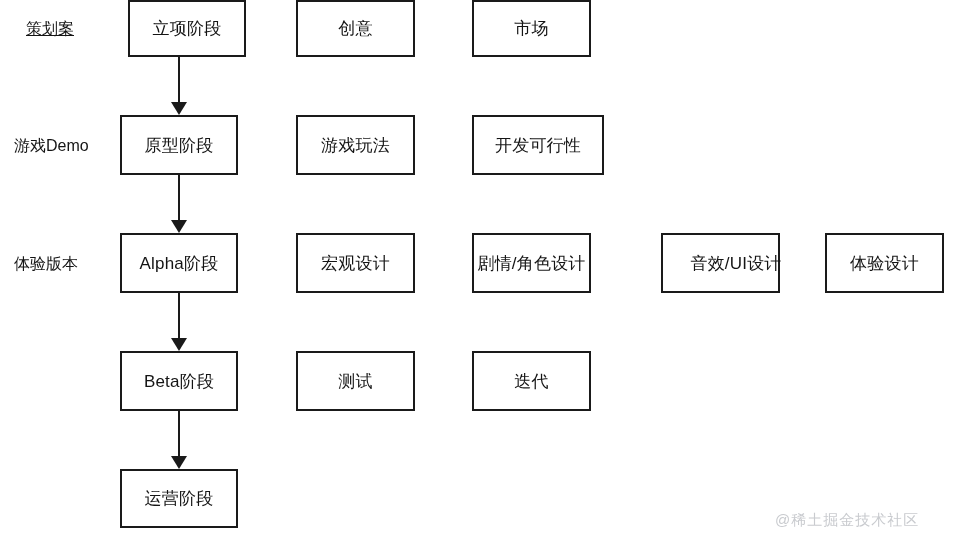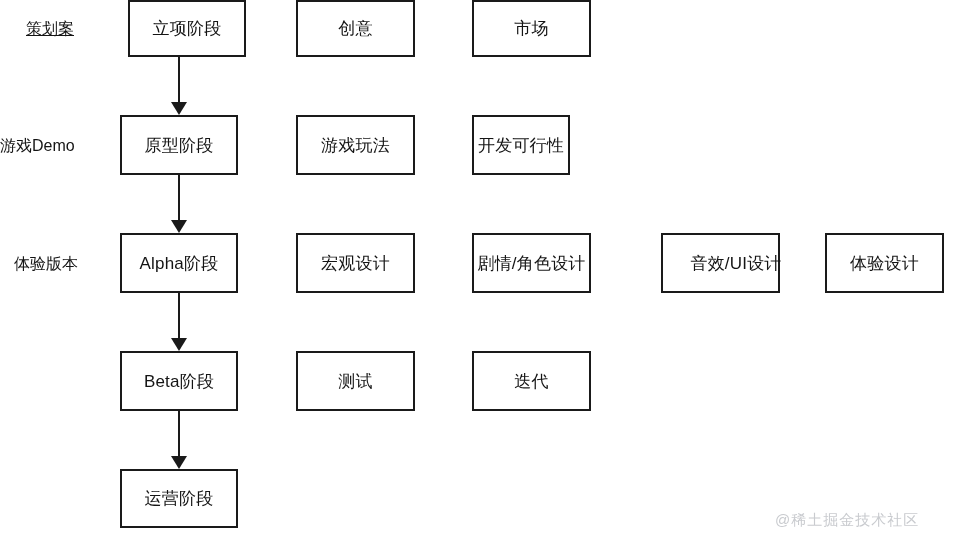--- a/index.html
+++ b/index.html
@@ -72,28 +72,28 @@
     </svg>
     <svg class="connector" width="24" height="58" style="left: 167px; top: 293px;">
       <line x1="12" y1="0" x2="12" y2="47"></line>
       <polygon points="4,45 20,45 12,58"></polygon>
     </svg>
     <svg class="connector" width="24" height="58" style="left: 167px; top: 411px;">
       <line x1="12" y1="0" x2="12" y2="47"></line>
       <polygon points="4,45 20,45 12,58"></polygon>
     </svg>
     <div class="row-label" style="left: 26px; top: 21px; text-decoration: underline;">策划案</div>
-    <div class="row-label" style="left: 0; top: 138px;">游戏Demo</div>
+    <div class="row-label" style="left: 14px; top: 138px;">游戏Demo</div>
     <div class="row-label" style="left: 14px; top: 256px;">体验版本</div>
     <div class="node" style="left: 128px; top: 0px; width: 118px; height: 57px;">立项阶段</div>
     <div class="node" style="left: 296px; top: 0px; width: 119px; height: 57px;">创意</div>
     <div class="node" style="left: 472px; top: 0px; width: 119px; height: 57px;">市场</div>
     <div class="node" style="left: 120px; top: 115px; width: 118px; height: 60px;">原型阶段</div>
     <div class="node" style="left: 296px; top: 115px; width: 119px; height: 60px;">游戏玩法</div>
-    <div class="node" style="left: 472px; top: 115px; width: 98px; height: 60px;">开发可行性</div>
+    <div class="node" style="left: 472px; top: 115px; width: 132px; height: 60px;">开发可行性</div>
     <div class="node" style="left: 120px; top: 233px; width: 118px; height: 60px;">Alpha阶段</div>
     <div class="node" style="left: 296px; top: 233px; width: 119px; height: 60px;">宏观设计</div>
     <div class="node" style="left: 472px; top: 233px; width: 119px; height: 60px;">剧情/角色设计</div>
     <div class="node" style="left: 661px; top: 233px; width: 119px; height: 60px; padding-left: 31px;">音效/UI设计</div>
     <div class="node" style="left: 825px; top: 233px; width: 119px; height: 60px;">体验设计</div>
     <div class="node" style="left: 296px; top: 351px; width: 119px; height: 60px;">测试</div>
     <div class="node" style="left: 120px; top: 351px; width: 118px; height: 60px;">Beta阶段</div>
     <div class="node" style="left: 472px; top: 351px; width: 119px; height: 60px;">迭代</div>
     <div class="node" style="left: 120px; top: 469px; width: 118px; height: 59px;">运营阶段</div>
     <div class="watermark" style="left: 775px; top: 511px; color: rgb(201, 203, 207);">@稀土掘金技术社区</div>

